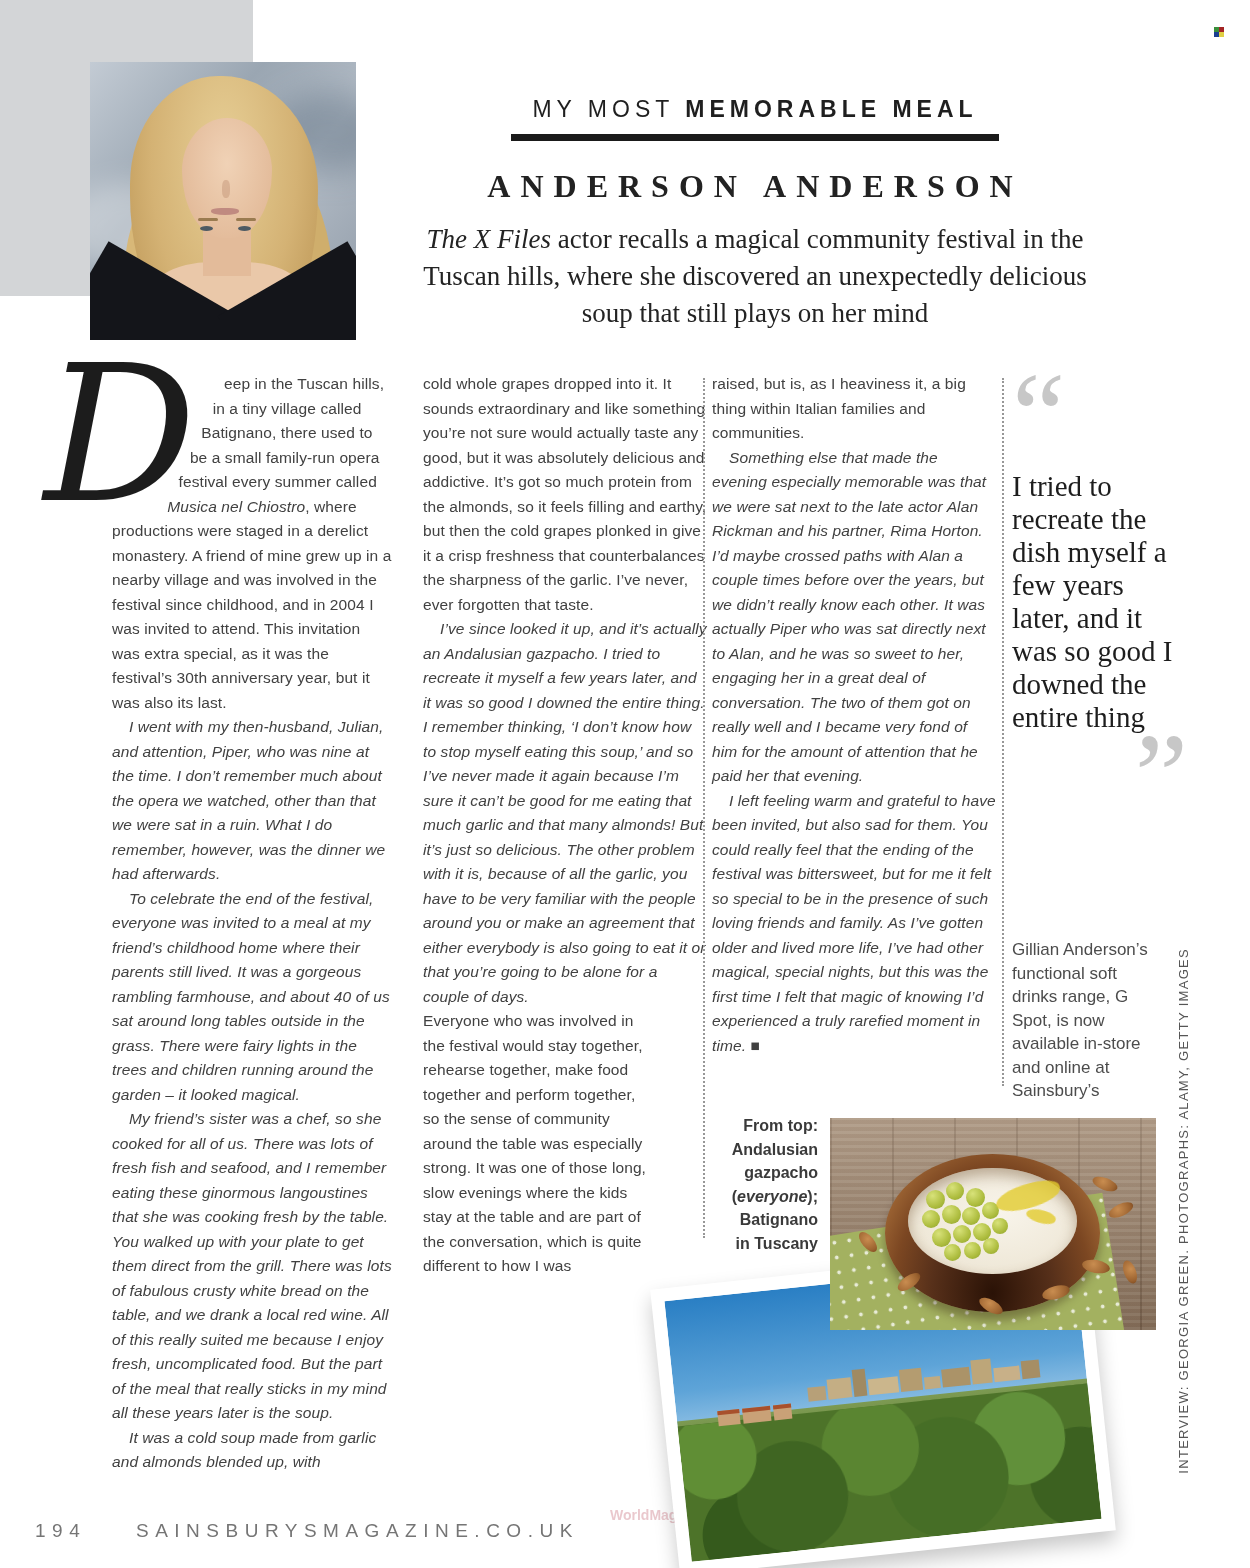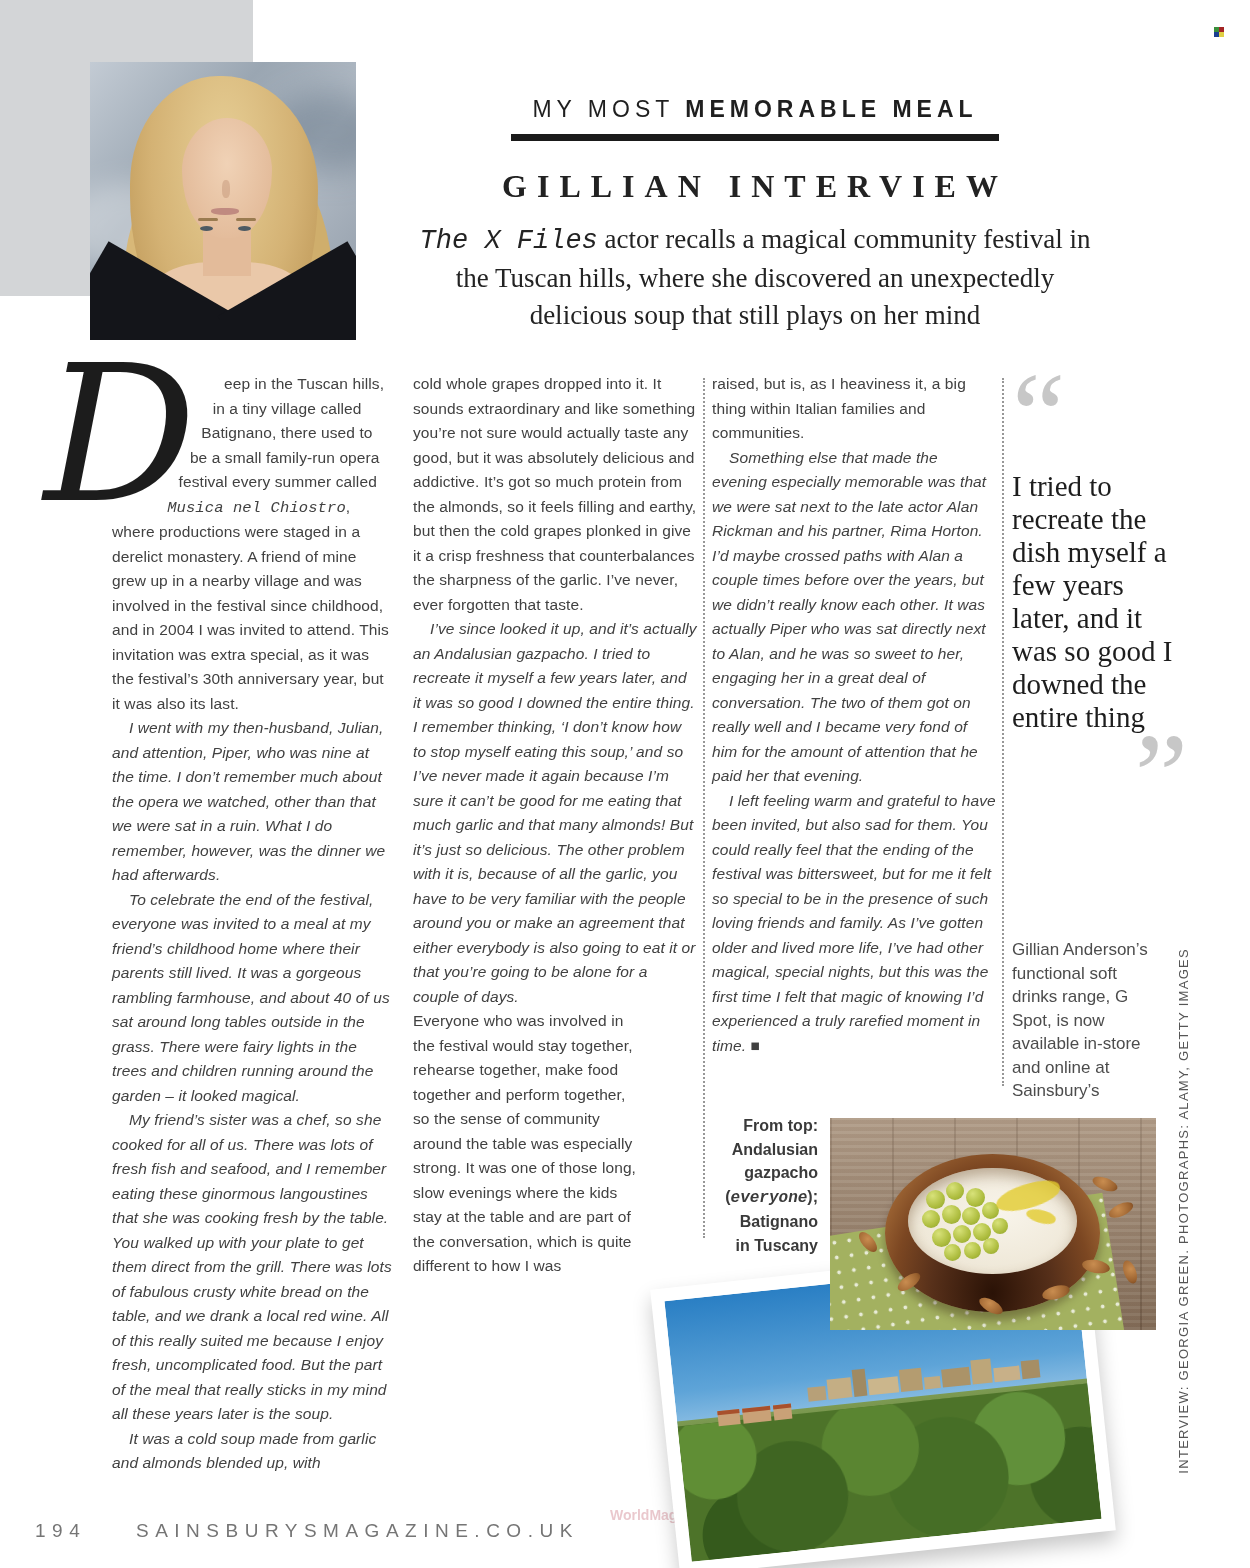--- a/index.html
+++ b/index.html
@@ -31,28 +31,28 @@
   .dress-r{left:150px;top:208px;width:150px;height:130px;background:#14151a;transform:rotate(-30deg);}
   .dress-b{left:0;top:258px;width:266px;height:20px;background:#14151a;}
 
   
   .header{left:408px;top:96px;width:694px;text-align:center;color:#1a1a1a;}
   .strap{font-size:23px;letter-spacing:5px;color:#1f1f1f;}
   .strap .b{font-weight:bold;text-align:right;}
   .strap-bar{width:488px;height:7px;background:#1a1a1a;margin:11px auto 0;}
   .name{font-family:"Liberation Serif",serif;font-size:32px;letter-spacing:10px;font-weight:bold;color:#222;margin-top:27px;}
   .standfirst{font-family:"Liberation Serif",serif;font-size:27px;line-height:37px;color:#232323;margin:16px auto 0;width:680px;}
-  .ital{font-style:italic;font-family:Liberation Mono, monospace;}
+  .ital{font-style:italic;}
 
   
   .col{top:372px;font-size:15.5px;line-height:24.5px;letter-spacing:.1px;color:#414141;text-align:left;}
   .col p{margin:0;}
   .col p.ind{text-indent:17px;font-style:italic;}
   .col1{left:112px;width:280px;}
-  .col2{left:413px;width:284px;}
+  .col2{left:423px;width:284px;}
   .col3{left:712px;width:284px;}
   .dropfloat{float:left;width:112px;height:140px;shape-outside:polygon(0 0,100% 0,42% 100%,0 100%);}
   .dropD{display:block;font-family:"DejaVu Serif",serif;font-style:italic;font-size:190px;line-height:125px;
          margin-left:-68px;color:#1c1c1c;}
   .cutout{float:right;width:58px;height:265px;margin-top:6px;}
 
   
   .vrule{width:0;border-left:2px dotted #979797;}
   .vrule1{left:703px;top:378px;height:860px;}
   .vrule2{left:1002px;top:378px;height:708px;}
@@ -140,21 +140,21 @@
     <div class="abs eye" style="left:18px;"></div>
     <div class="abs eye" style="left:56px;"></div>
   </div>
   <div class="abs nose"></div>
   <div class="abs lips"></div>
 </div>
 
 <div class="abs header">
   <div class="strap"><span>MY MOST </span><span class="b">MEMORABLE MEAL</span></div>
   <div class="strap-bar"></div>
-  <div class="name">GILLIAN INTERVIEW</div>
+  <div class="name">ANDERSON ANDERSON</div>
   <div class="standfirst"><span class="ital">The X Files</span><span> actor recalls a magical community festival in the Tuscan hills, where she discovered an unexpectedly delicious soup that still plays on her mind</span></div>
 </div>
 
 <div class="abs col col1">
   <p>
     <span class="dropfloat">
         <span class="dropD">D</span>
       </span>
     <span>eep in the Tuscan hills, in a tiny village called Batignano, there used to be a small family-run opera festival every summer called </span><span class="ital">Musica nel Chiostro</span><span>, where productions were staged in a derelict monastery. A friend of mine grew up in a nearby village and was involved in the festival since childhood, and in 2004 I was invited to attend. This invitation was extra special, as it was the festival’s 30th anniversary year, but it was also its last.</span>
   </p>

